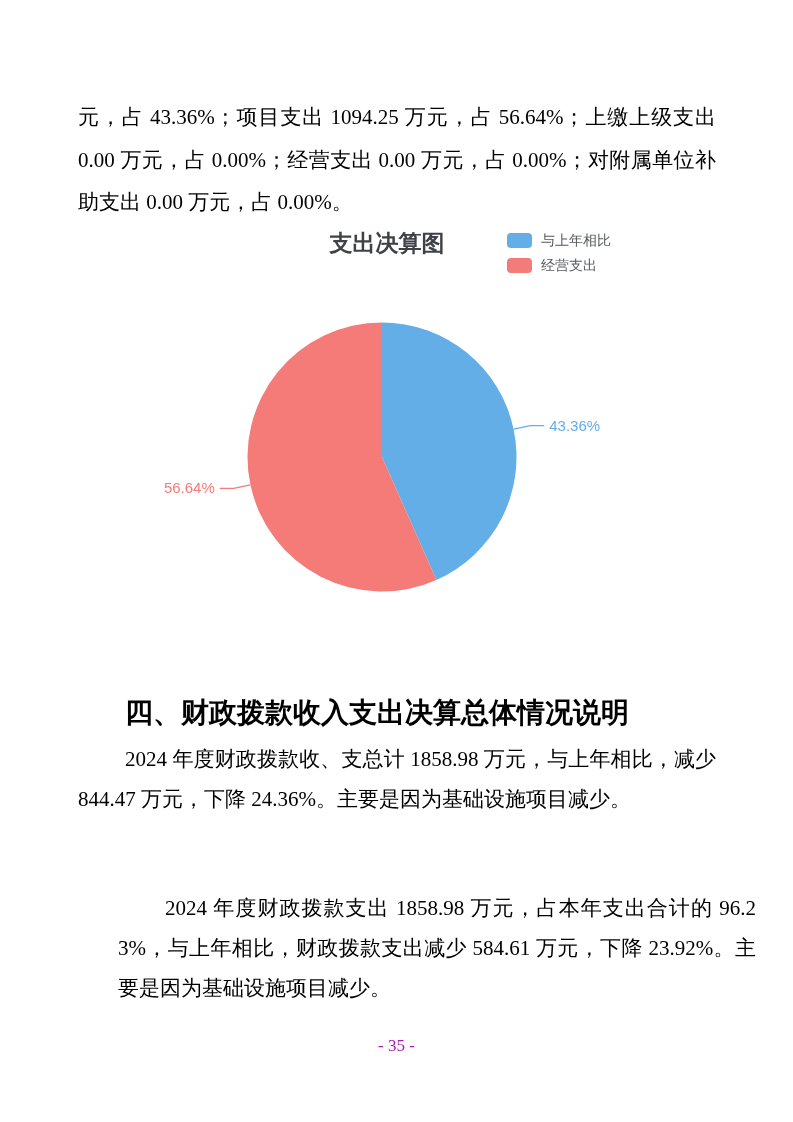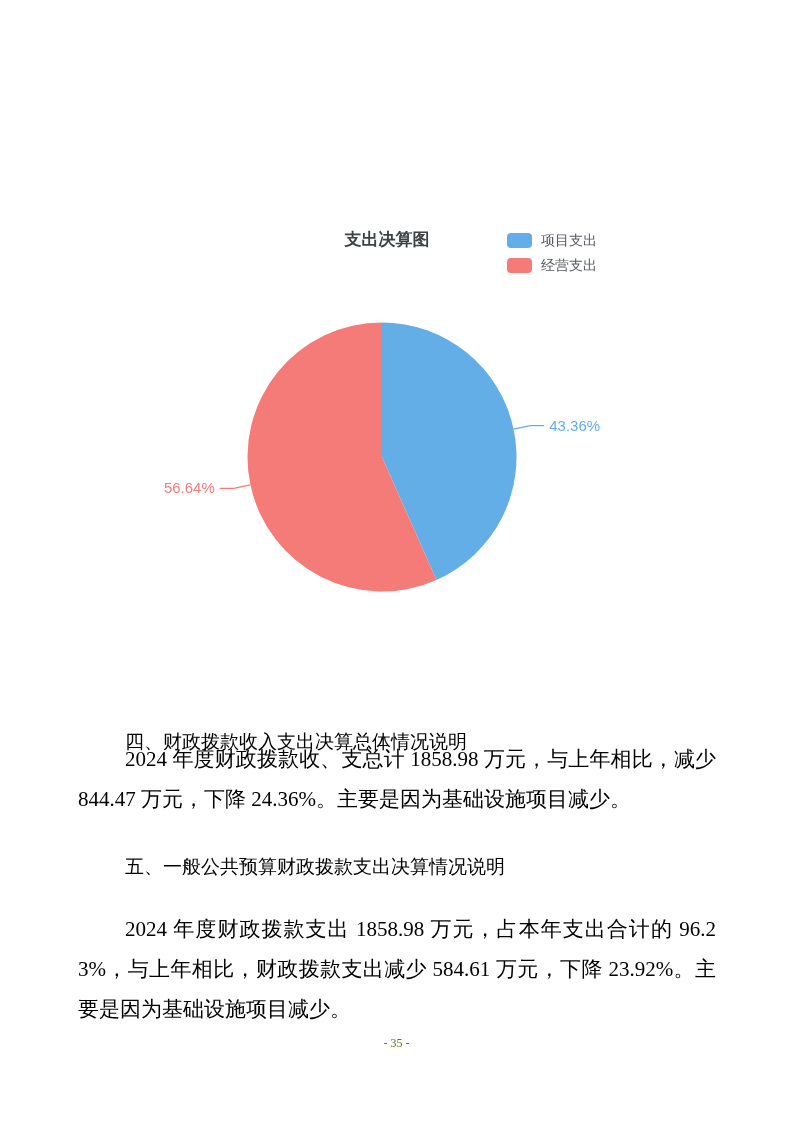--- a/index.html
+++ b/index.html
@@ -20,32 +20,31 @@
     text-justify:inter-character;
     word-break:break-all;
   }
   .para.tight { line-height:40px; }
   .para.indent { text-indent:47px; }
   .heading {
     position:absolute;
     left:78px; width:638px;
     padding-left:47px;
     box-sizing:border-box;
-    font-size:19px;
-    font-weight:normal;
+    font-size:28px;
+    font-weight:bold;
     line-height:40px;
     white-space:nowrap;
-    margin-top:29px;
   }
   .chart-title {
     position:absolute;
     left:387px; top:228px;
     transform:translateX(-50%);
     font-family:"Liberation Sans","DejaVu Sans",sans-serif;
-    font-size:17px;
+    font-size:23px;
     font-weight:bold;
     color:#3e4247;
     white-space:nowrap;
   }
   .legend {
     position:absolute;
     left:507px; top:233px;
     display:flex;
     flex-direction:column;
     gap:10px;
@@ -61,56 +60,56 @@
   }
   .pct-label {
     font-family:"Liberation Sans","DejaVu Sans",sans-serif;
     font-size:15px;
   }
   .footer {
     position:absolute;
     left:0; top:1036px;
     width:793px;
     text-align:center;
-    font-size:12px;
-    color:#4d7c0f;
+    font-size:17px;
+    color:#a21caf;
   }
 </style>
 </head>
 <body>
 
 <div class="page">
 
+  <div class="para" style="top:96px;">元，占 43.36%；项目支出 1094.25 万元，占 56.64%；上缴上级支出 0.00 万元，占 0.00%；经营支出 0.00 万元，占 0.00%；对附属单位补助支出 0.00 万元，占 0.00%。</div>
 
   <div class="chart-title">支出决算图</div>
 
   <div class="legend">
     <div class="legend-row">
       <span class="swatch" style="background-color: rgb(100, 174, 232);"></span>
-      <span class="legend-label">项目支出</span>
+      <span class="legend-label">与上年相比</span>
     </div>
     <div class="legend-row">
       <span class="swatch" style="background-color: rgb(244, 123, 119);"></span>
       <span class="legend-label">经营支出</span>
     </div>
   </div>
 
   <svg id="pie" viewBox="0 0 793 330">
       <path d="M382,177 L382,42.5 A134.5,134.5 0 0 1 436.5001280161364,299.9633524519592 Z" fill="#64aee8"></path>
       <polyline points="513.5842332971328,149.14610354715623 530.2156977287407,145.62553670925033 544.2156977287407,145.62553670925033" fill="none" stroke="#64aee8" stroke-width="1.3"></polyline>
       <text x="549.2156977287407" y="150.62553670925033" fill="#64aee8" text-anchor="start" class="pct-label">43.36%</text>
       <path d="M382,177 L436.5001280161364,299.9633524519592 A134.5,134.5 0 1 1 381.9915491157674,42.50000026549236 Z" fill="#f47b77"></path>
       <polyline points="250.41576670286724,204.85389645284374 233.78430227125938,208.37446329074965 219.78430227125938,208.37446329074965" fill="none" stroke="#f47b77" stroke-width="1.3"></polyline>
       <text x="214.78430227125938" y="213.37446329074965" fill="#f47b77" text-anchor="end" class="pct-label">56.64%</text>
     </svg>
 
   <div class="heading" style="top:693px;">四、财政拨款收入支出决算总体情况说明</div>
 
   <div class="para tight indent" style="top:739px;">2024 年度财政拨款收、支总计 1858.98 万元，与上年相比，减少 844.47 万元，下降 24.36%。主要是因为基础设施项目减少。</div>
 
-  <div class="heading" style="top:818px;">五、一般公共预算财政拨款支出决算情况说明</div>
 
 
-  <div class="para tight indent" style="top:909px;">2024 年度财政拨款支出 1858.98 万元，占本年支出合计的 96.23%，与上年相比，财政拨款支出减少 584.61 万元，下降 23.92%。主要是因为基础设施项目减少。</div>
+  <div class="para tight indent" style="top:888px;margin-left:40px;">2024 年度财政拨款支出 1858.98 万元，占本年支出合计的 96.23%，与上年相比，财政拨款支出减少 584.61 万元，下降 23.92%。主要是因为基础设施项目减少。</div>
 
   <div class="footer">- 35 -</div>
 
 </div>
 
 </body></html>

